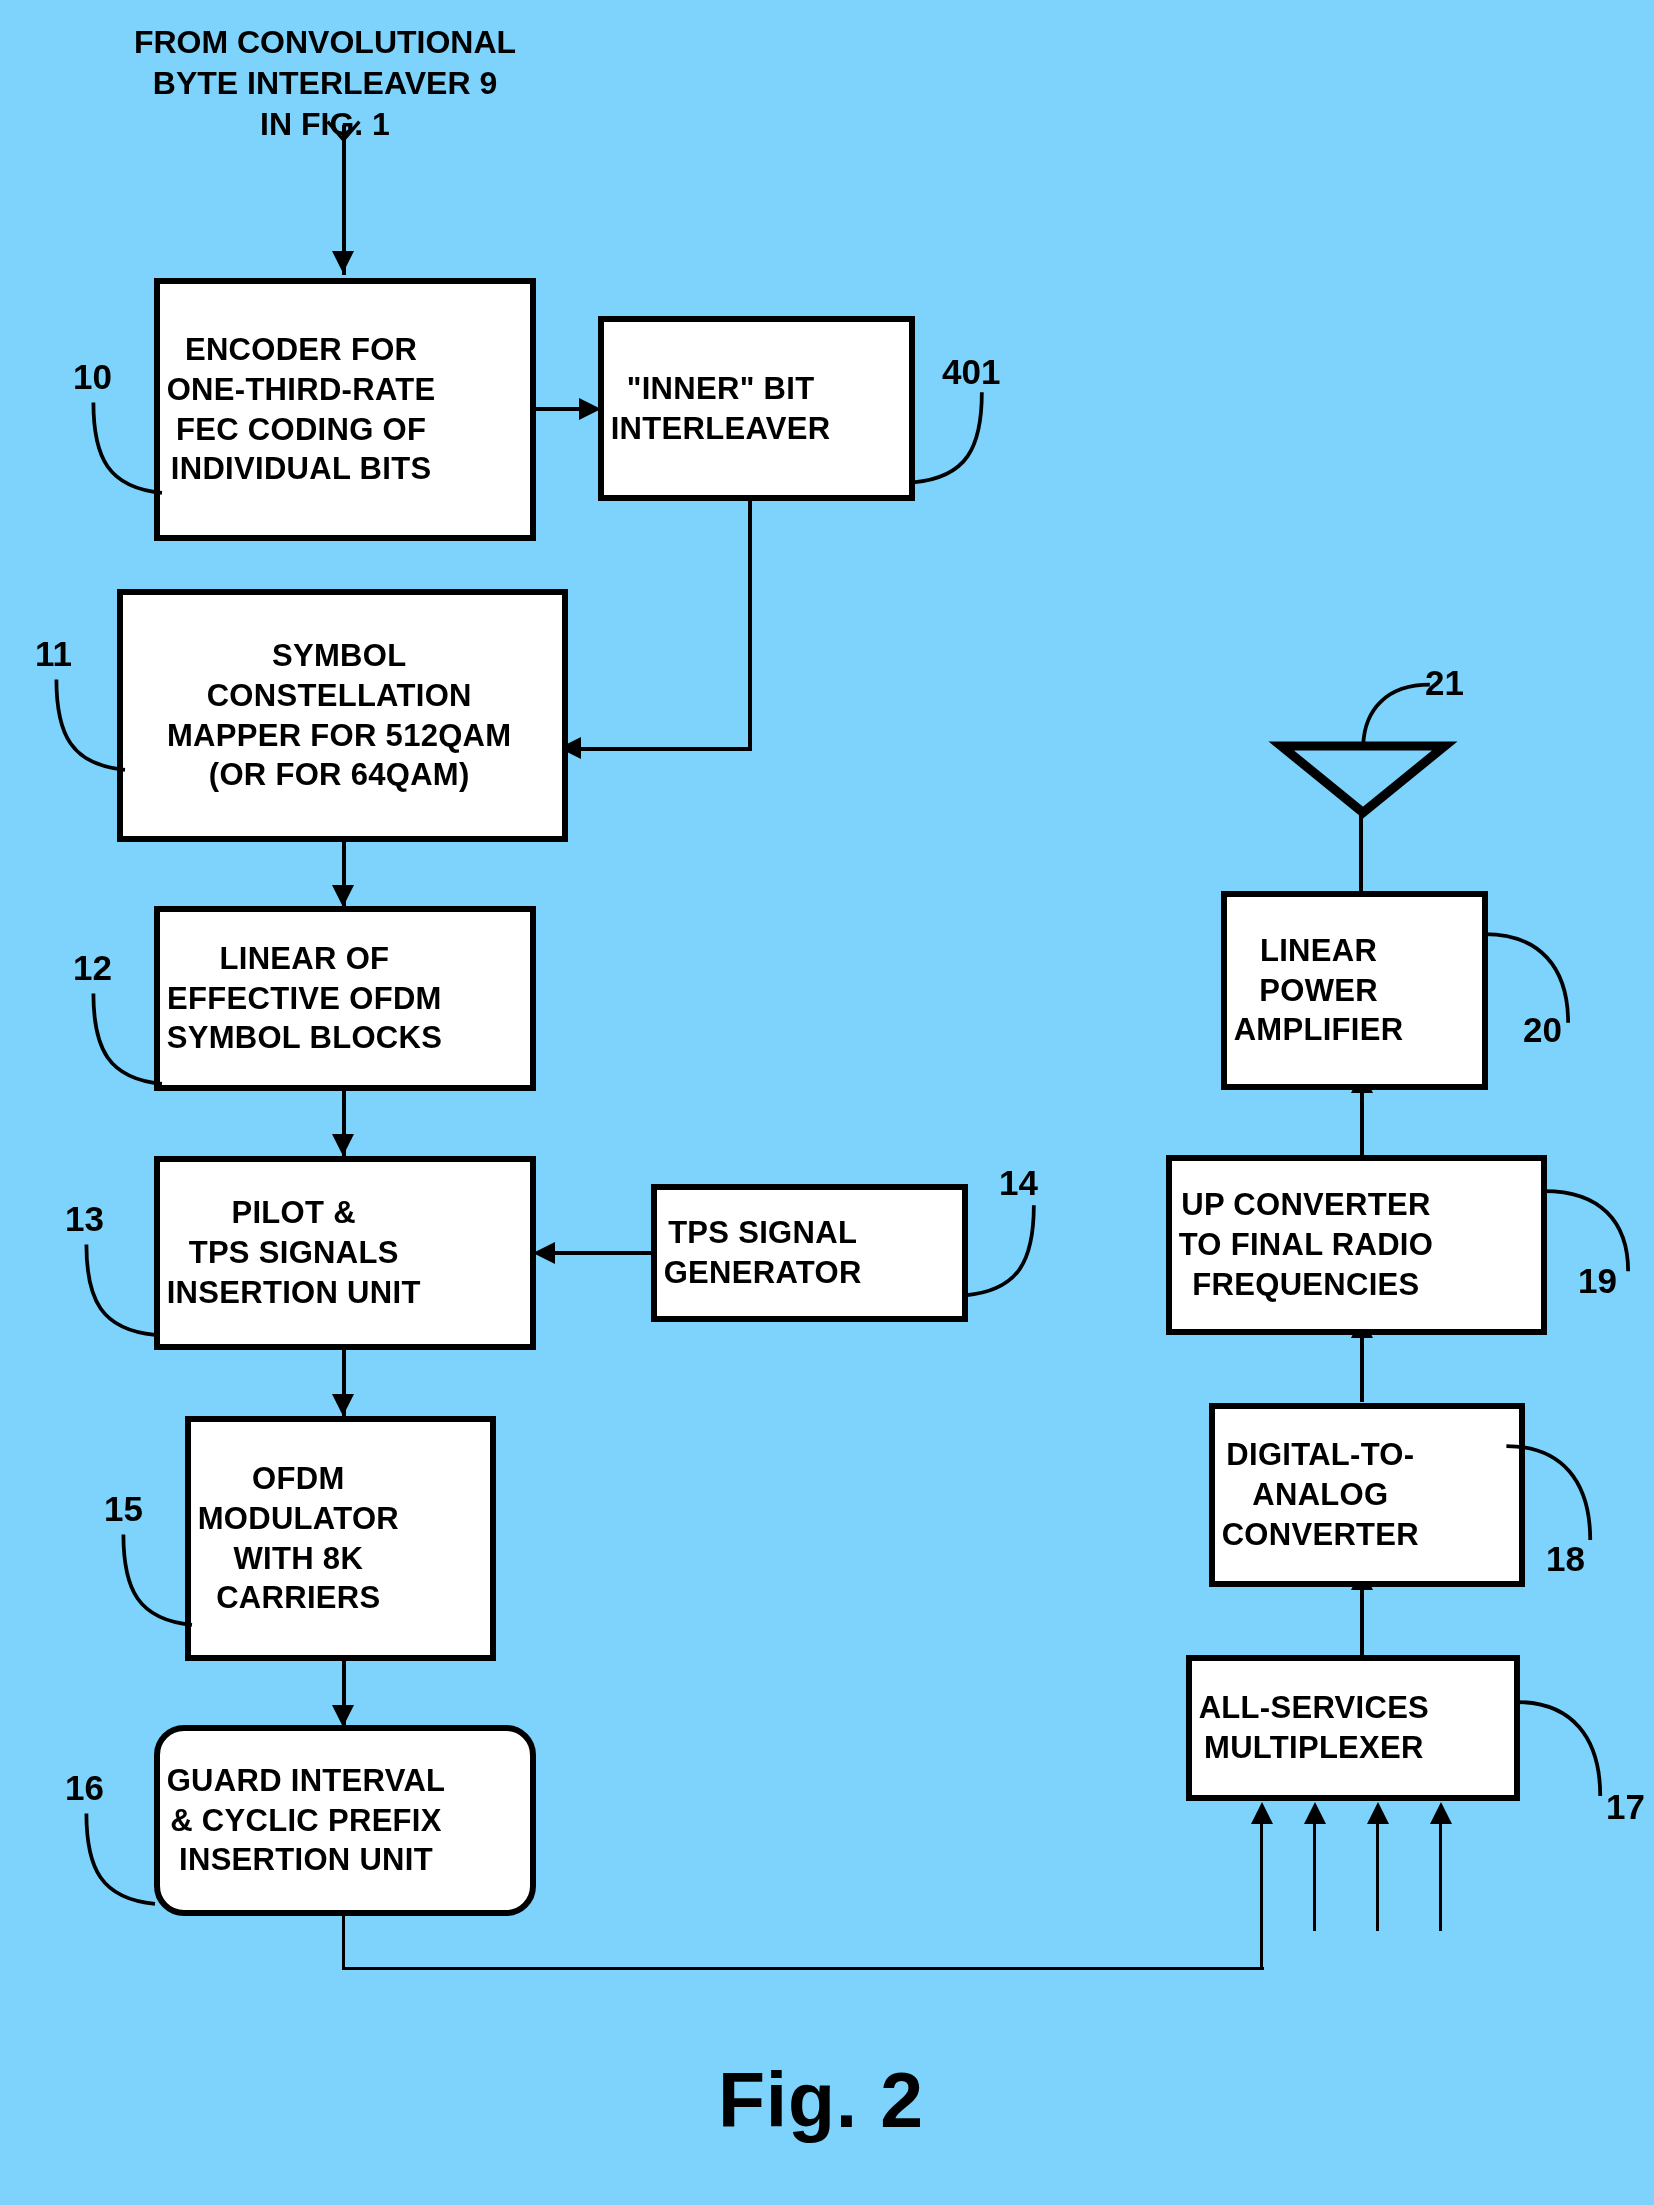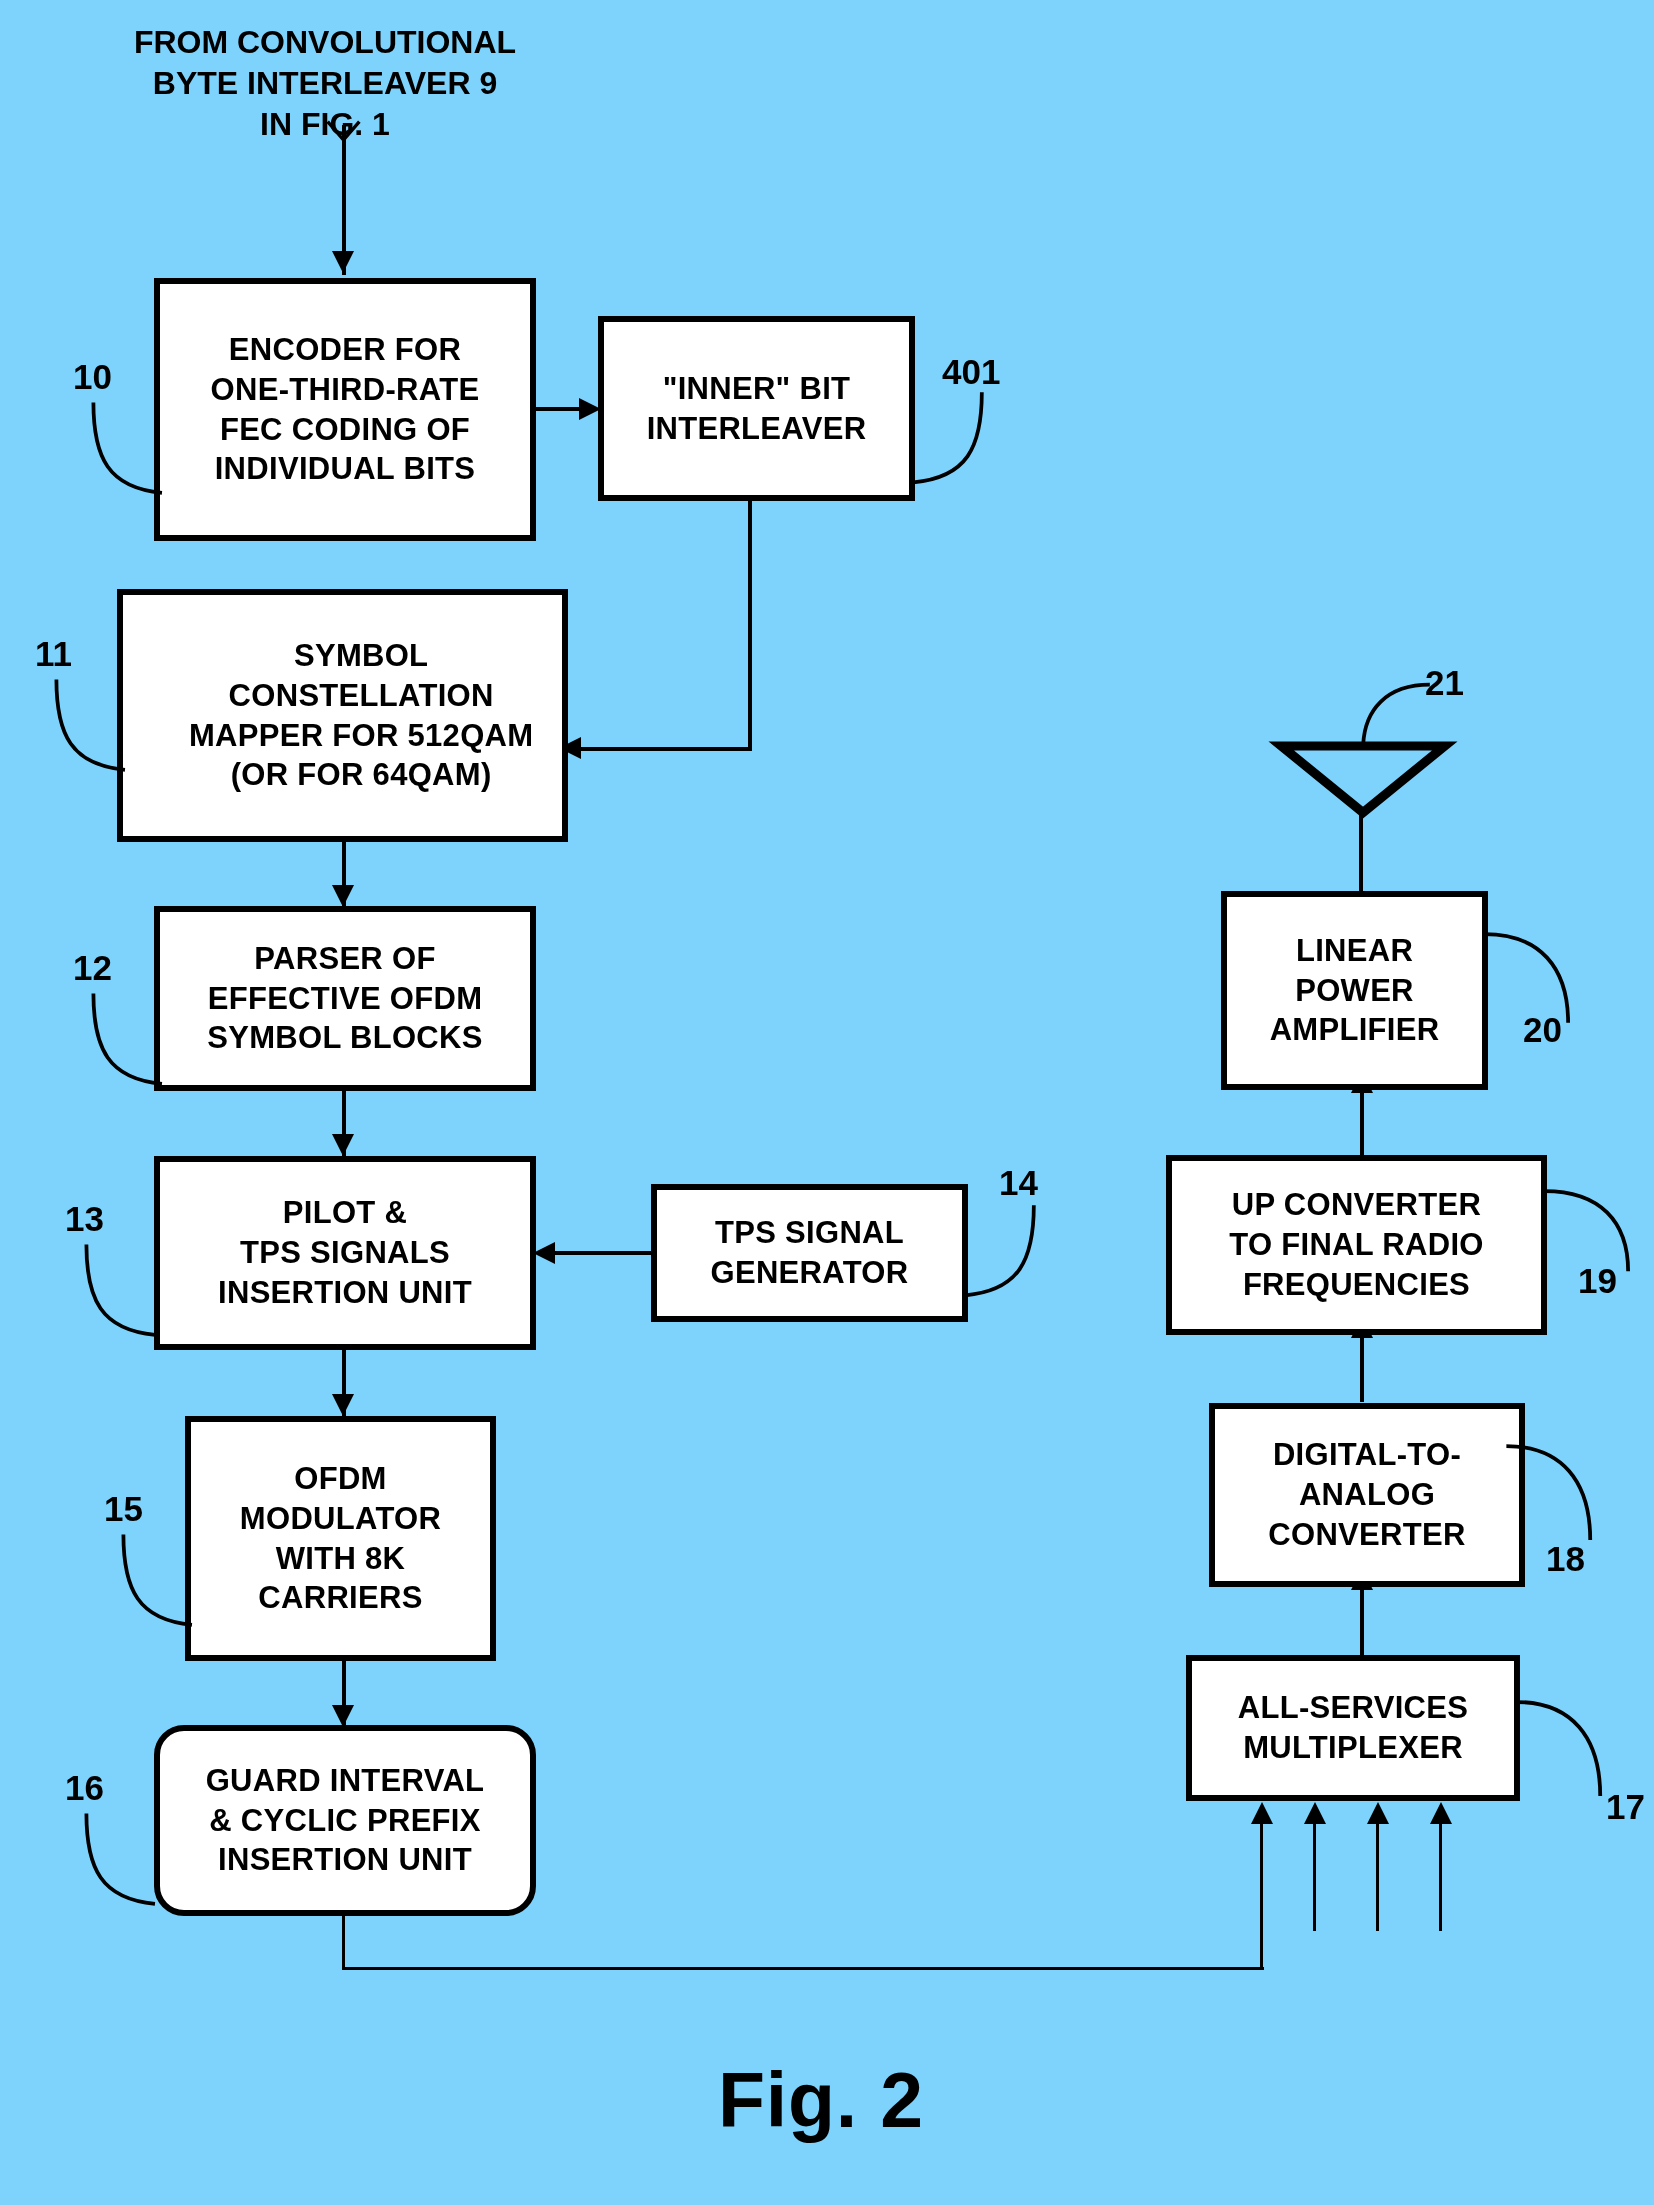--- a/index.html
+++ b/index.html
@@ -16,21 +16,20 @@
   }
 
   
   .block{
     position:absolute;
     box-sizing:border-box;
     border:6.7px solid #000;
     background:#fff;
     display:flex;
     align-items:center;
-    justify-content:center;
     text-align:center;
     font-weight:bold;
     letter-spacing:0.3px;
     line-height:1.28;
     font-size:30px;
     padding:3.3px 6.7px;
   }
   .block span{display:block;white-space:pre-line;}
 
   
@@ -141,21 +140,21 @@
   </div>
   <div class="ref" style="left:35px;top:636px;">11</div>
   <svg class="lead" style="left:38px;top:676px;width:92px;height:109px;" viewBox="0 0 110 130" width="92" height="109">
     <path d="M 22 4 C 22 70 40 106 104 112" fill="none" stroke="#000" stroke-width="4.5"></path>
   </svg>
 
   <div class="vline thick" style="left:342px;top:842px;height:65px;"></div>
   <div class="arrow-down" style="left:332px;top:885px;"></div>
 
   <div class="block" style="left:154px;top:906px;width:382px;height:185px;font-size:31px;">
-    <span>PARSER OF
+    <span>LINEAR OF
 EFFECTIVE OFDM
 SYMBOL BLOCKS</span>
   </div>
   <div class="ref" style="left:73px;top:950px;">12</div>
   <svg class="lead" style="left:75px;top:990px;width:92px;height:109px;" viewBox="0 0 110 130" width="92" height="109">
     <path d="M 22 4 C 22 70 40 106 104 112" fill="none" stroke="#000" stroke-width="4.5"></path>
   </svg>
 
   <div class="vline thick" style="left:342px;top:1091px;height:65px;"></div>
   <div class="arrow-down" style="left:332px;top:1134px;"></div>

